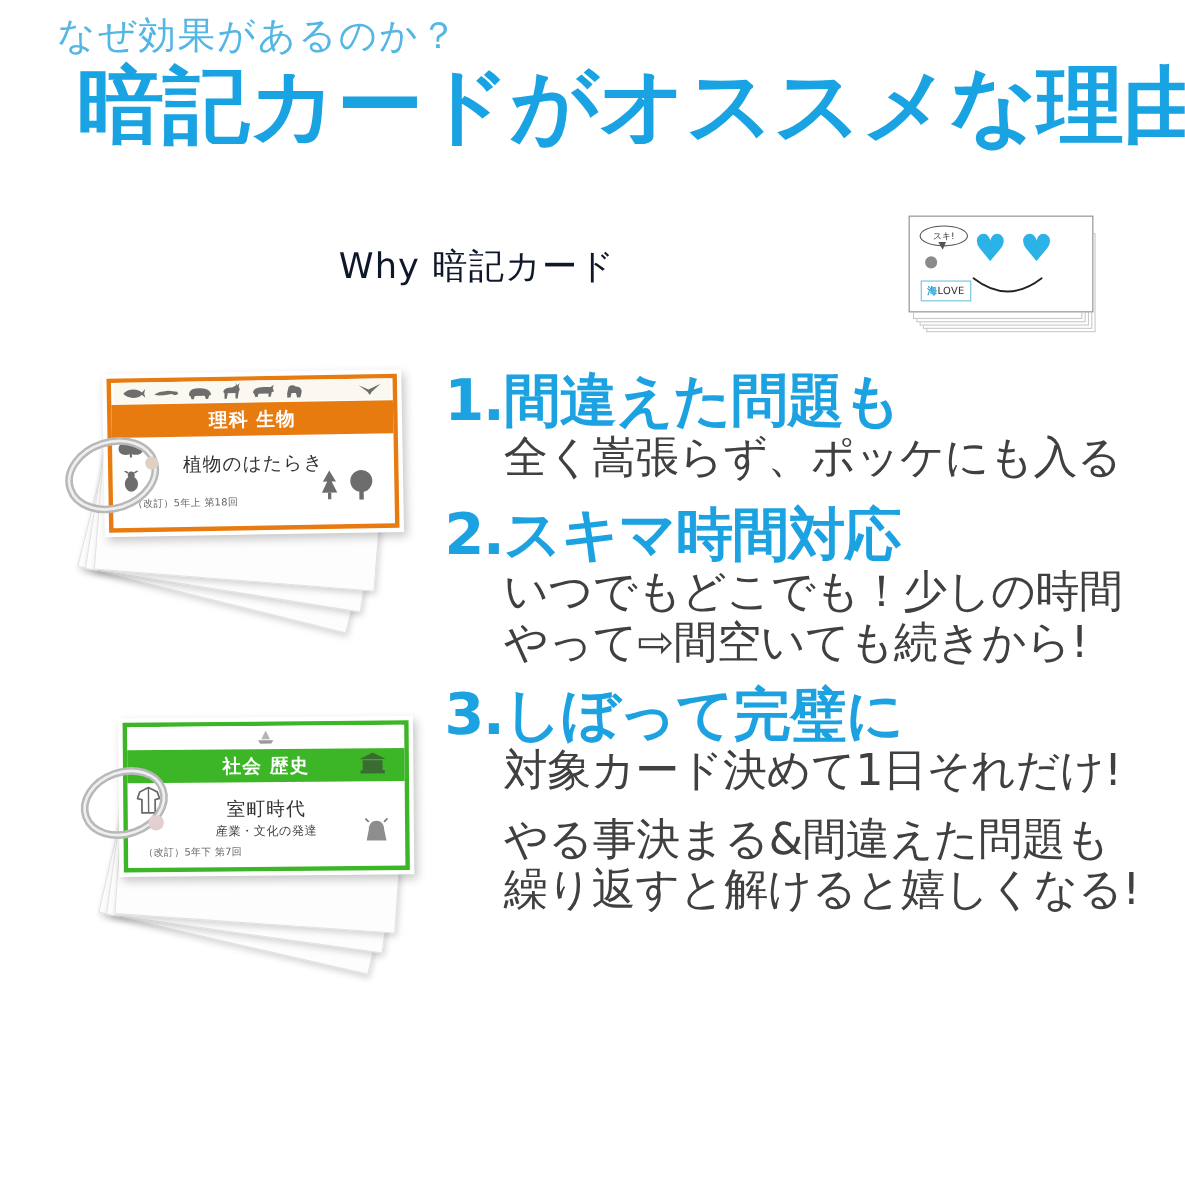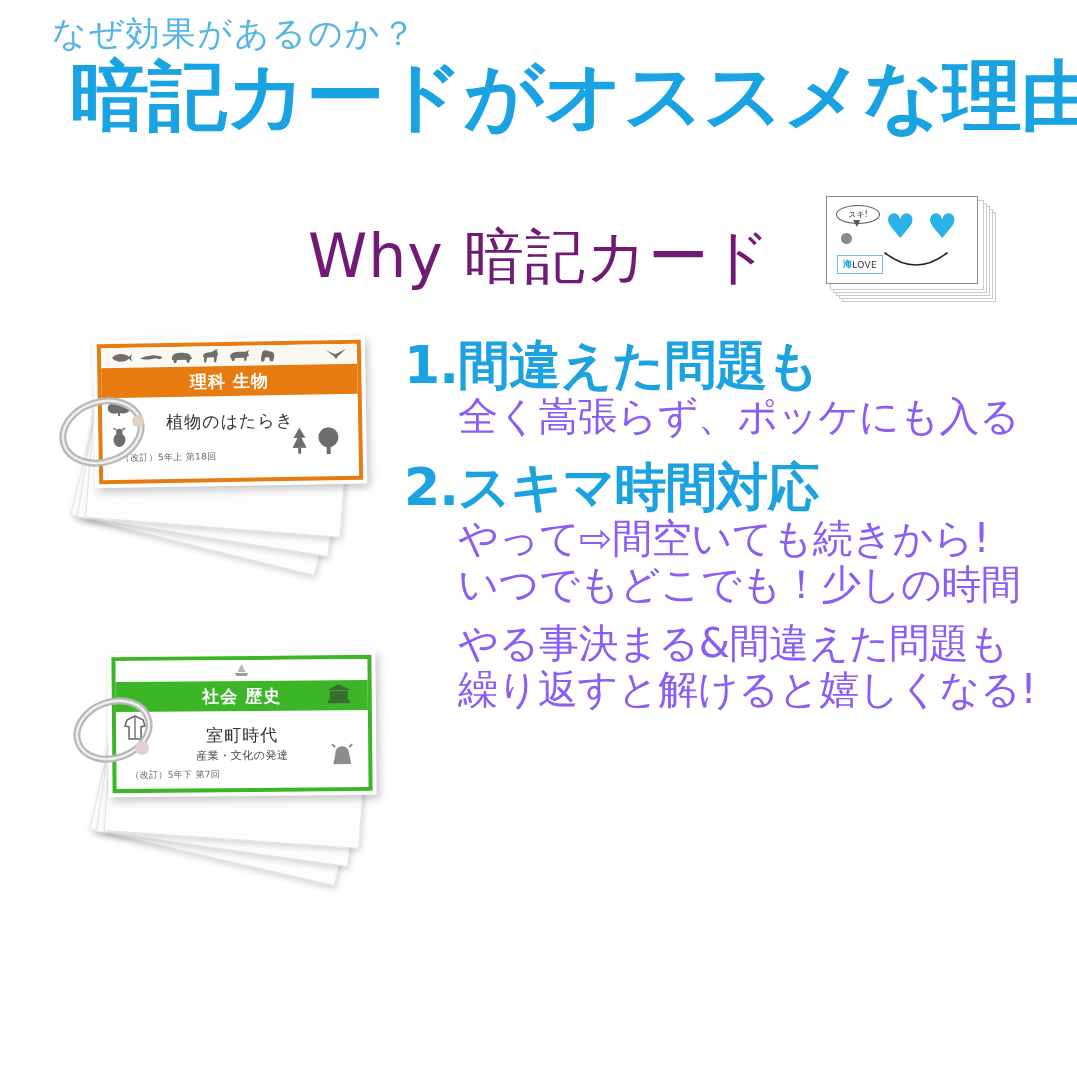--- a/index.html
+++ b/index.html
@@ -23,36 +23,36 @@
     position:absolute;left:70px;top:58px;
     font-size:76px;line-height:1;
     color:#19A3E2;font-weight:700;
     letter-spacing:-1px;white-space:nowrap;
     transform:scaleX(1.04);transform-origin:left center;
   }
 
   
   .why{
     position:absolute;left:308px;top:226px;
-    font-size:60px;line-height:1;
-    color:#701a75;font-weight:400;letter-spacing:1px;
+    font-size:32px;line-height:1;
+    color:#0f172a;font-weight:400;letter-spacing:1px;
     white-space:nowrap;
   }
 
   
   .list{position:absolute;left:404px;top:336px;width:640px;}
   .item{margin-bottom:6px;}
   .item-title{
     font-size:52px;line-height:1.12;
     color:#1CA2E0;font-weight:700;
     white-space:nowrap;letter-spacing:-1px;
   }
   .item-desc{
     font-size:40px;line-height:1.14;
-    color:#8b5cf6;font-weight:400;
+    color:#404040;font-weight:400;
     padding-left:54px;letter-spacing:-0.5px;
     white-space:nowrap;
   }
   .i1{margin-bottom:18px;}
   .i2{margin-bottom:14px;}
   .i3{margin-bottom:16px;}
 
   
   .stack{position:absolute;}
   .sheet{
@@ -99,21 +99,21 @@
 
   .ring{position:absolute;}
 
   
   .smiley-stack{position:absolute;left:826px;top:196px;width:200px;height:120px;}
   .sm-sheet{
     position:absolute;width:152px;height:88px;
     background:#fff;border:1px solid #c9c9c9;
   }
   .sm-face{
-    position:absolute;left:0;top:0;width:152px;height:88px;
+    position:absolute;left:0;top:0;width:168px;height:88px;
     background:#fff;border:1px solid #8c8c8c;box-sizing:border-box;
   }
   .bubble{
     position:absolute;left:9px;top:8px;width:42px;height:17px;
     border:1px solid #555;border-radius:50%;
     display:flex;align-items:center;justify-content:center;
     font-size:8px;color:#333;background:#fff;
   }
   .bubble-tail{
     position:absolute;left:26px;top:23px;width:0;height:0;
@@ -282,24 +282,28 @@
 
   <div class="list">
 
     <div class="item i1">
       <div class="item-title"><span>1.</span><span>間違えた問題も</span></div>
       <div class="item-desc">全く嵩張らず、ポッケにも入る</div>
     </div>
 
     <div class="item i2">
       <div class="item-title"><span>2.</span><span>スキマ時間対応</span></div>
+      <div class="item-desc">いつでもどこでも！少しの時間</div>
       <div class="item-desc">やって⇨間空いても続きから!</div>
-      <div class="item-desc">いつでもどこでも！少しの時間</div>
-    </div>
-
+    </div>
+
+    <div class="item i3">
+      <div class="item-title"><span>3.</span><span>しぼって完璧に</span></div>
+      <div class="item-desc">対象カード決めて1日それだけ!</div>
+    </div>
 
     <div class="item i4">
       <div class="item-desc">やる事決まる&amp;間違えた問題も</div>
       <div class="item-desc">繰り返すと解けると嬉しくなる!</div>
     </div>
 
   </div>
 
 </div>
 

